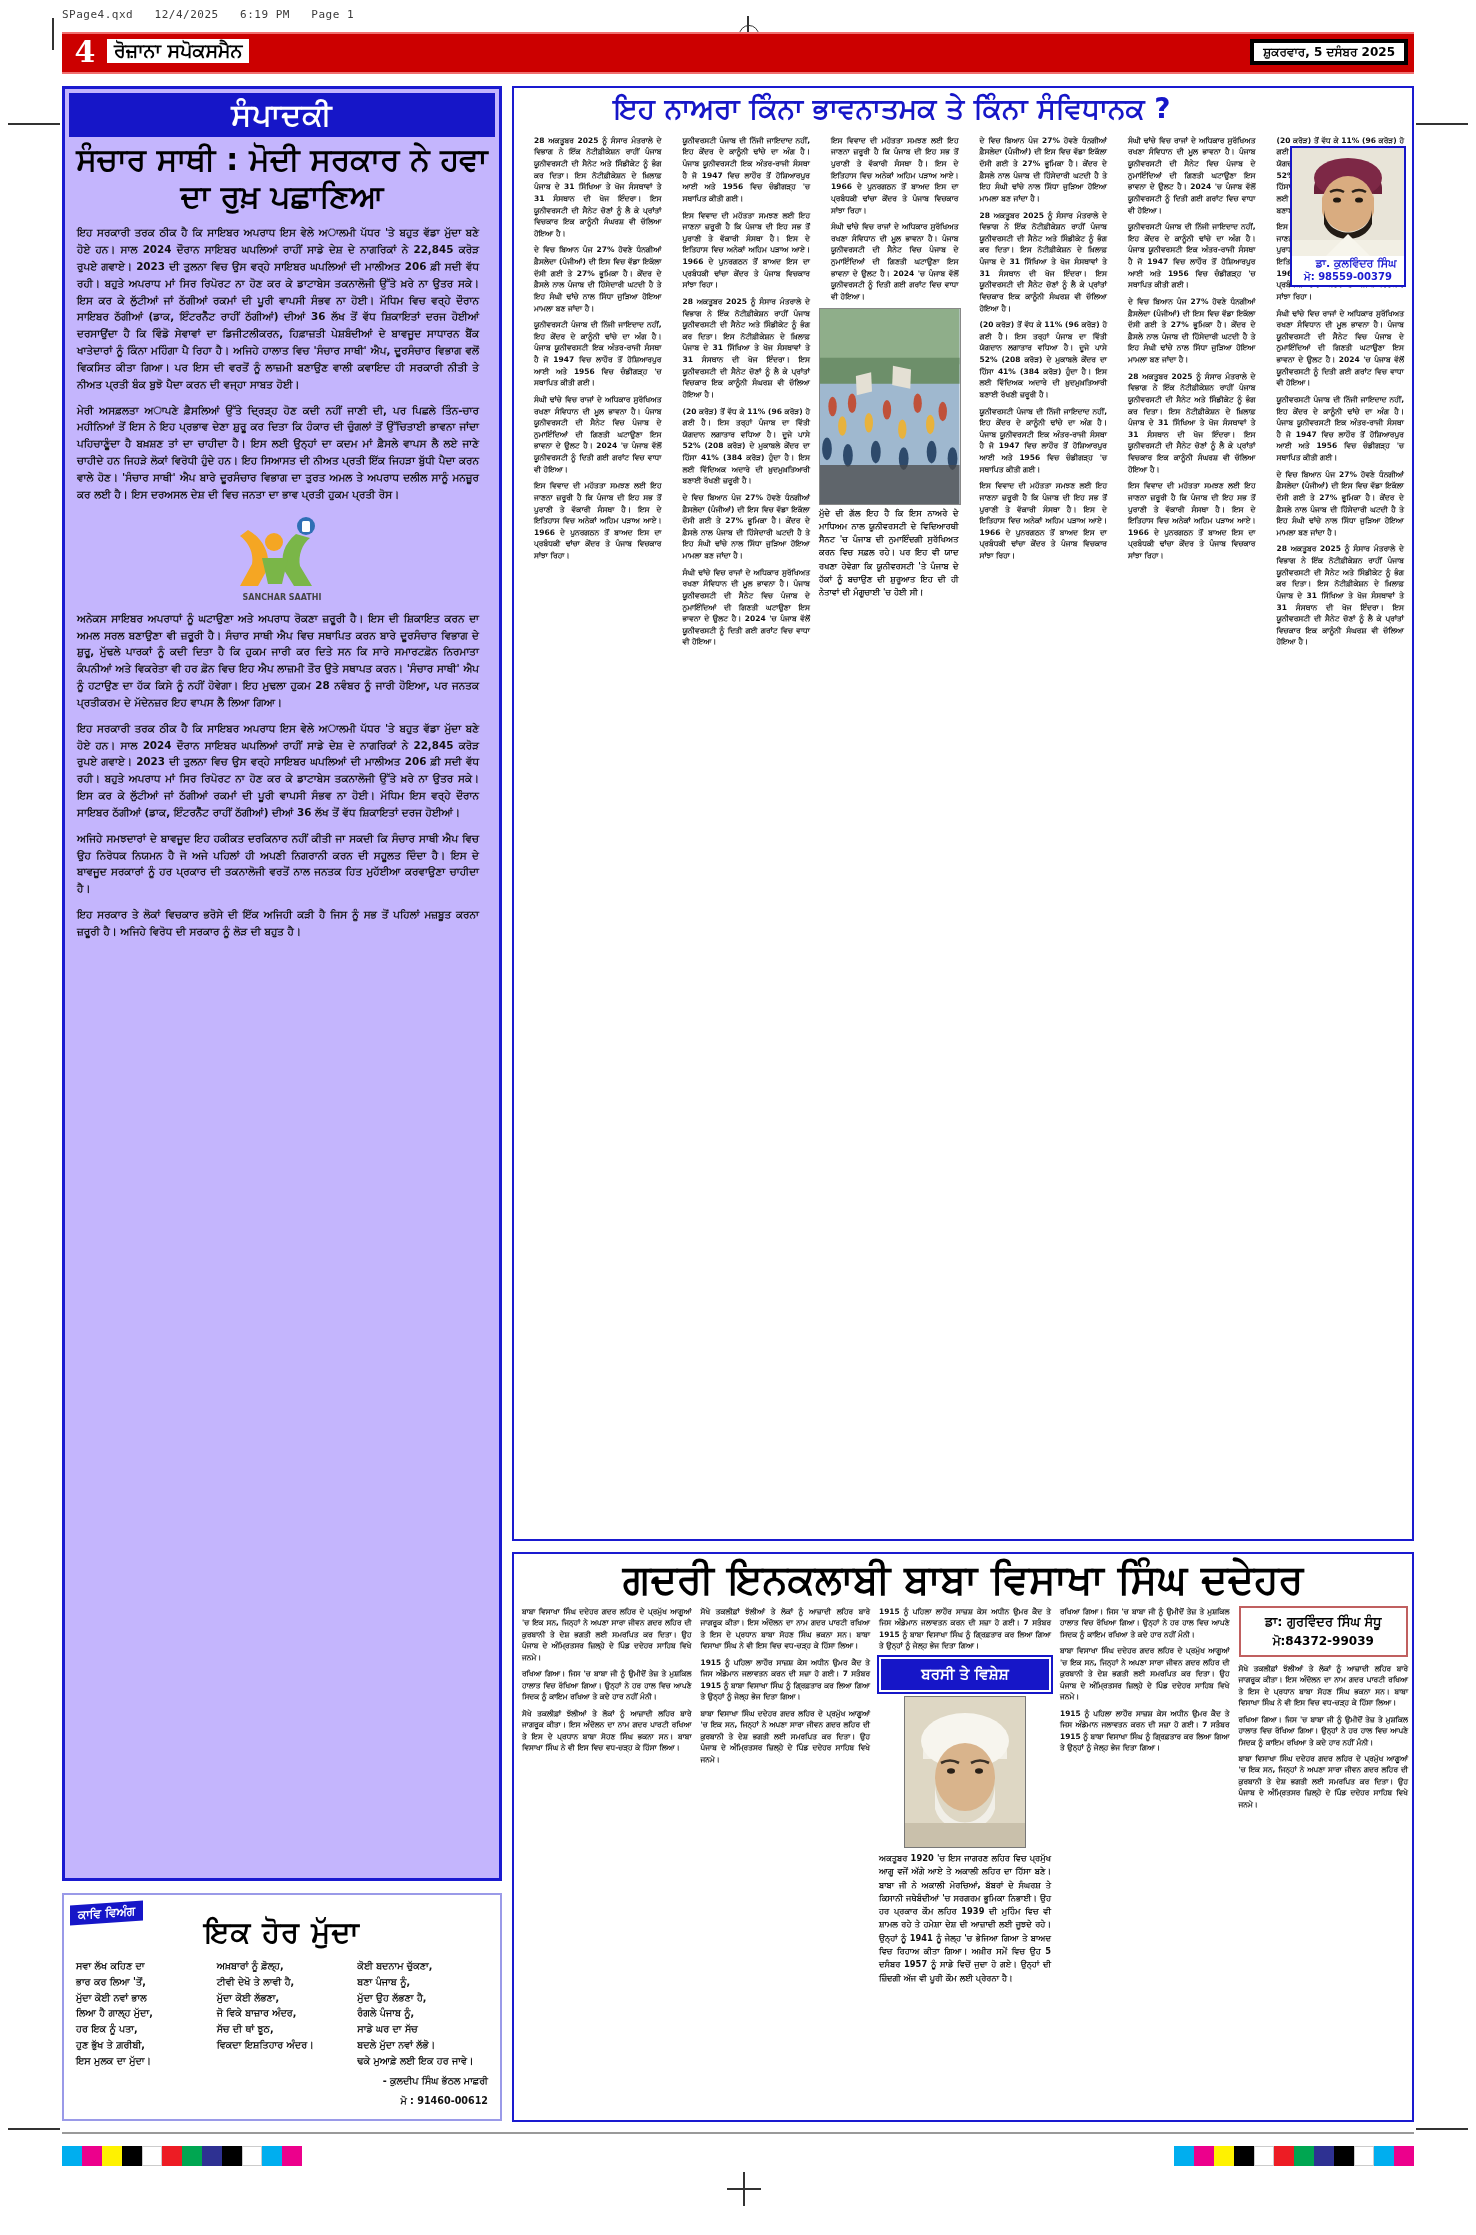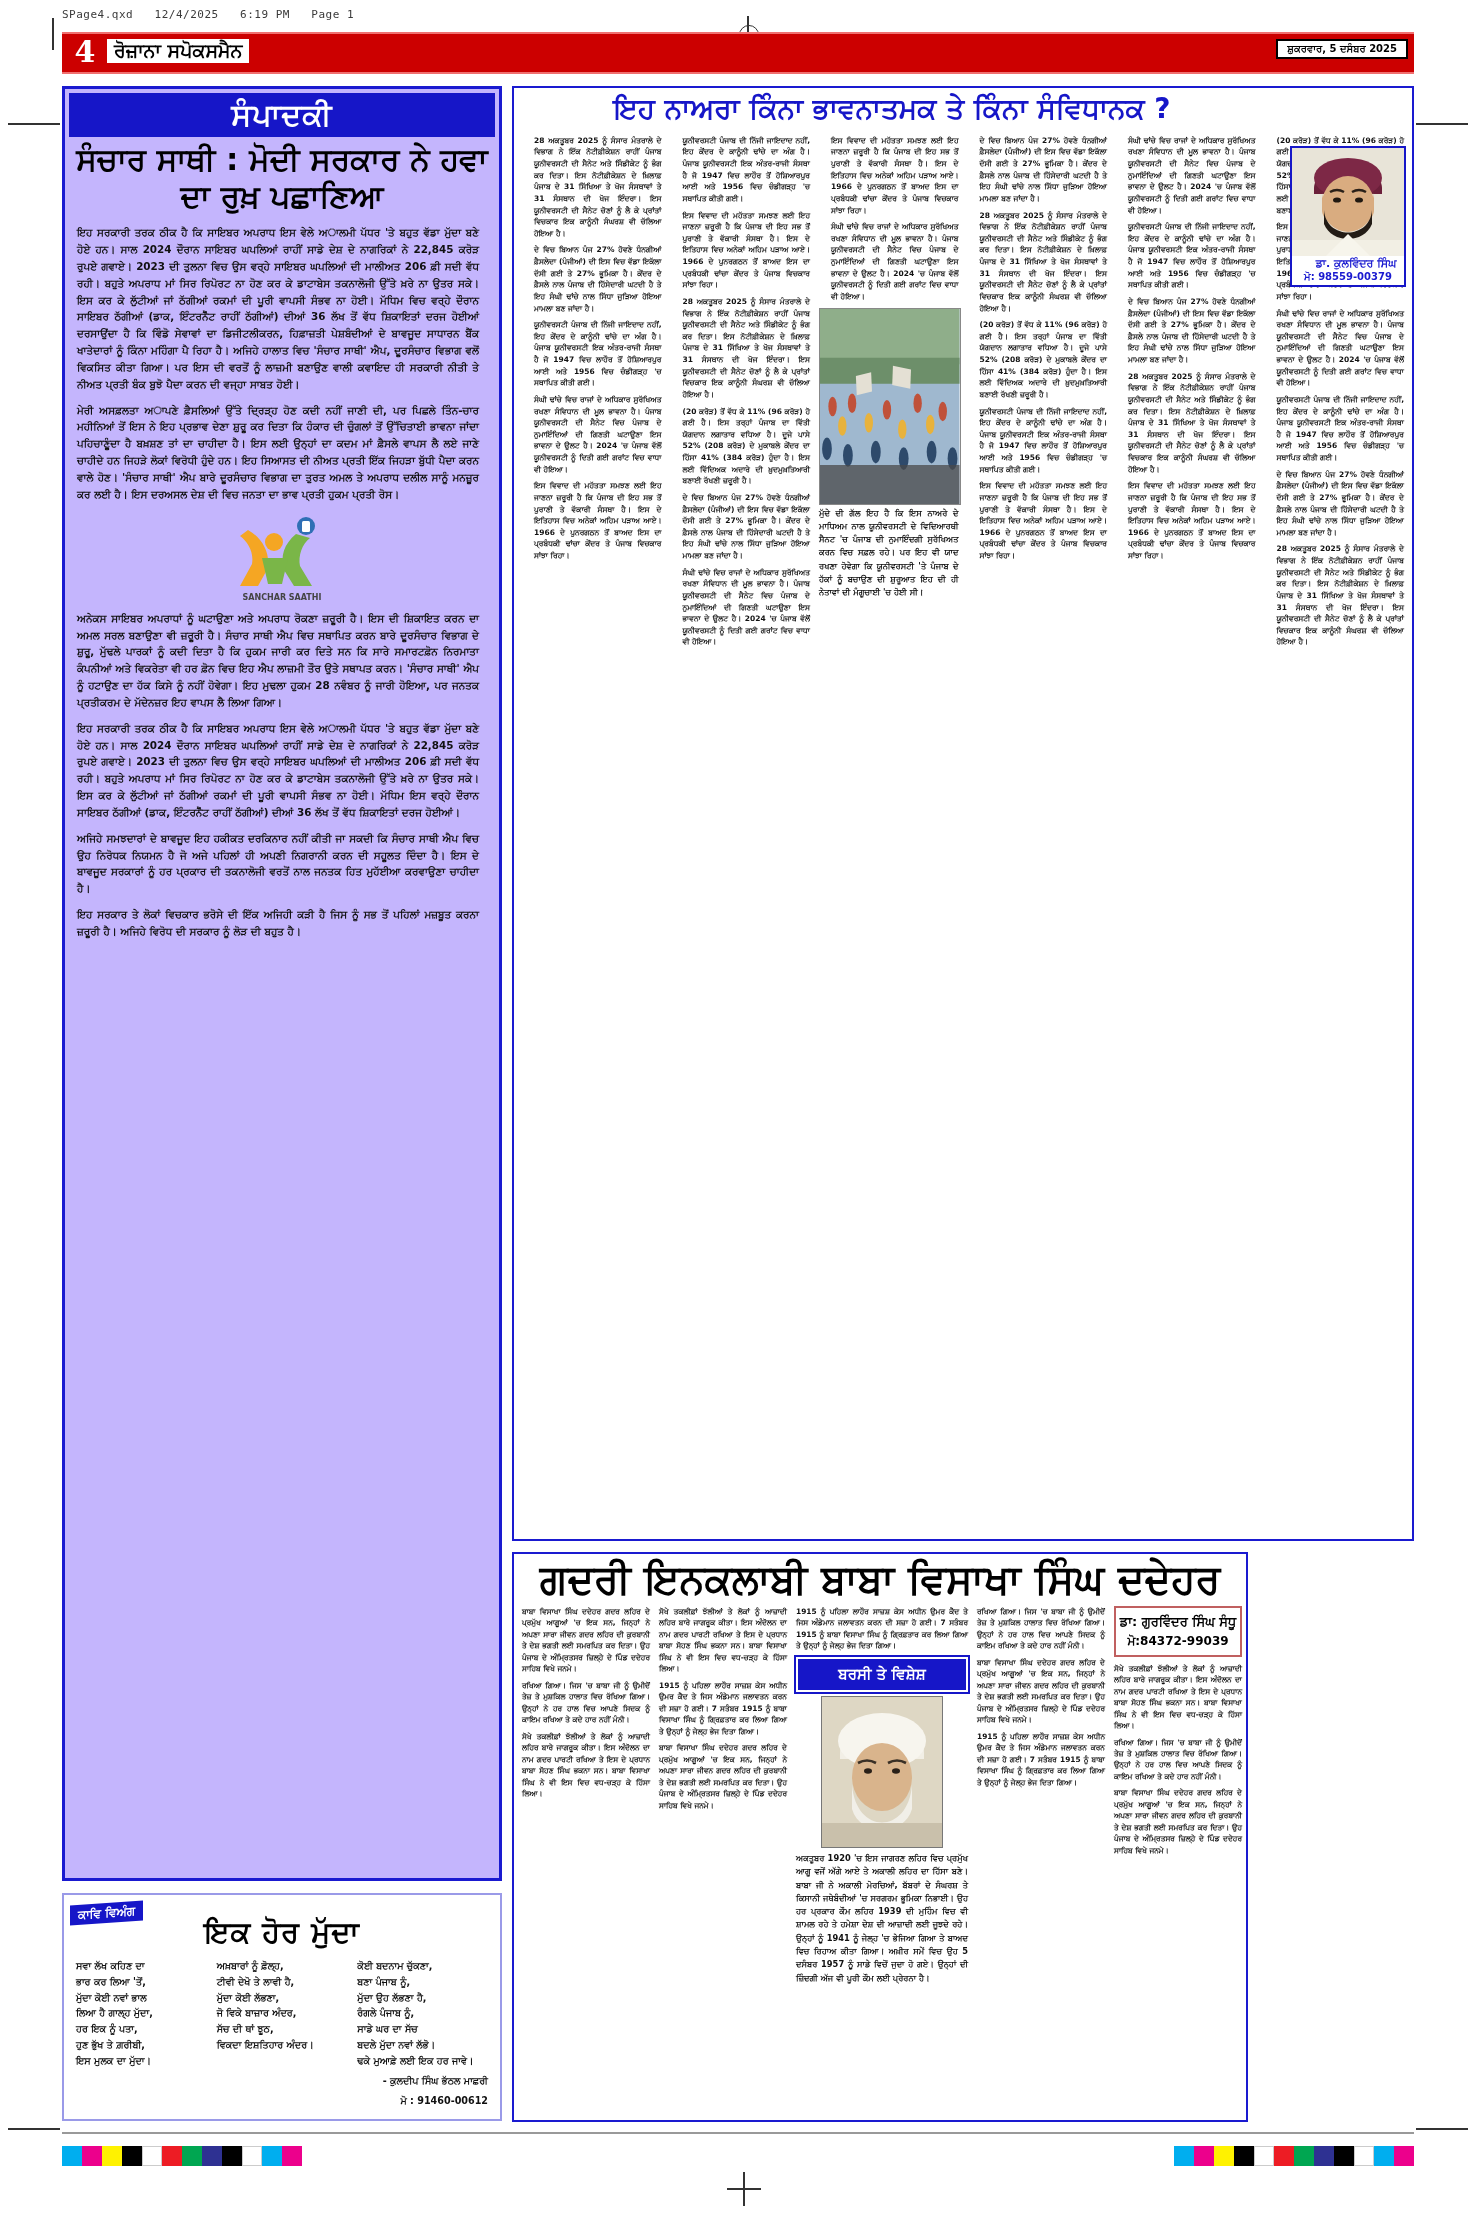--- a/index.html
+++ b/index.html
@@ -23,21 +23,21 @@
   .tickBR{position:absolute;right:8px;top:2128px;width:52px;height:1.5px;background:#333;}
   .ch2{position:absolute;left:727px;top:2172px;width:34px;height:34px;}
   .ch2:before,.ch2:after{content:"";position:absolute;background:#333;}
   .ch2:before{left:16px;top:0;width:1.5px;height:34px;}
   .ch2:after{top:16px;left:0;height:1.5px;width:34px;}
 
   
   .masthead{position:absolute;left:62px;top:32px;width:1352px;height:38px;background:#cc0000;border-top:2px solid #f07070;border-bottom:2px solid #f07070;}
   .pageno{position:absolute;left:6px;top:1px;width:34px;height:34px;color:#fff;font-size:30px;font-weight:bold;text-align:center;line-height:34px;font-family:"DejaVu Serif","Liberation Serif",serif;}
   .mast-name{position:absolute;left:44px;top:4px;background:#fff;color:#000;font-size:19px;font-weight:bold;padding:2px 7px 3px 7px;line-height:1;border:1px solid #cc0000;}
-  .mast-date{position:absolute;right:6px;top:5px;background:#fff;color:#000;font-size:10px;font-weight:bold;padding:3px 9px;line-height:1;border:2px solid #000000;}
+  .mast-date{position:absolute;right:6px;top:5px;background:#fff;color:#000;font-size:12px;font-weight:bold;padding:3px 9px;line-height:1;border:4px solid #000000;}
 
   
   .editorial{position:absolute;left:62px;top:86px;width:440px;height:1795px;border:3px solid #1a1ad0;background:#c4b5fd;box-sizing:border-box;}
   .ed-band{margin:4px;height:44px;background:#1616c8;color:#fff;font-size:30px;font-weight:bold;text-align:center;line-height:44px;letter-spacing:1px;}
   .ed-head{margin:0 8px 0 8px;font-size:31px;font-weight:bold;line-height:1.18;text-align:center;color:#000;}
   .ed-body{margin:10px 12px 0 12px;font-size:10.4px;line-height:1.62;text-align:justify;color:#111;font-weight:bold;}
   .ed-body p{margin:0 8px 9px 0;}
 
   .sanchar-logo{width:128px;height:92px;margin:8px auto 6px auto;display:block;position:relative;}
 
@@ -60,21 +60,21 @@
   .author-ph{font-size:10px;font-weight:bold;color:#1a1ad0;padding-bottom:2px;}
 
   .main-cols{display:flex;gap:9px;padding:4px 8px 6px 8px;}
   .mcol{flex:1;font-size:7.5px;line-height:1.55;text-align:justify;color:#111;font-weight:bold;}
   .mcol p{margin:0 0 5px 12px;}
 
   .photo-crowd{width:100%;height:195px;display:block;margin:4px 0 2px 0;border:1px solid #888;}
   .photo-cap{font-size:8.3px;font-weight:bold;line-height:1.6;text-align:justify;}
 
   
-  .botwrap{position:absolute;left:512px;top:1552px;width:736px;height:570px;border:2px solid #1a1ad0;background:#fff;box-sizing:border-box;}
+  .botwrap{position:absolute;left:512px;top:1552px;width:902px;height:570px;border:2px solid #1a1ad0;background:#fff;box-sizing:border-box;}
   .bot-head{font-size:40px;font-weight:bold;text-align:center;line-height:1.05;padding:4px 4px 4px 4px;color:#000;}
   .bot-cols{display:flex;gap:9px;padding:2px 4px 6px 8px;position:relative;}
   .bcol{flex:1;font-size:7.4px;line-height:1.55;text-align:justify;font-weight:bold;color:#111;}
   .bcol p{margin:0 0 5px 0;}
   .author2{border:2px solid #c06060;background:#fff;text-align:center;padding:4px 2px;margin-bottom:6px;}
   .author2 .n{font-size:13px;font-weight:bold;color:#000;}
   .author2 .p{font-size:12px;font-weight:bold;color:#000;}
 
   .badge{display:block;margin:4px auto 2px auto;width:168px;background:#1616c8;color:#fff;font-size:15px;font-weight:bold;text-align:center;padding:4px 0;border:2px solid #ffffff;box-shadow:0 0 0 2px #1616c8;}
   .photo-saint{width:120px;height:150px;display:block;margin:4px auto;border:1px solid #777;}

